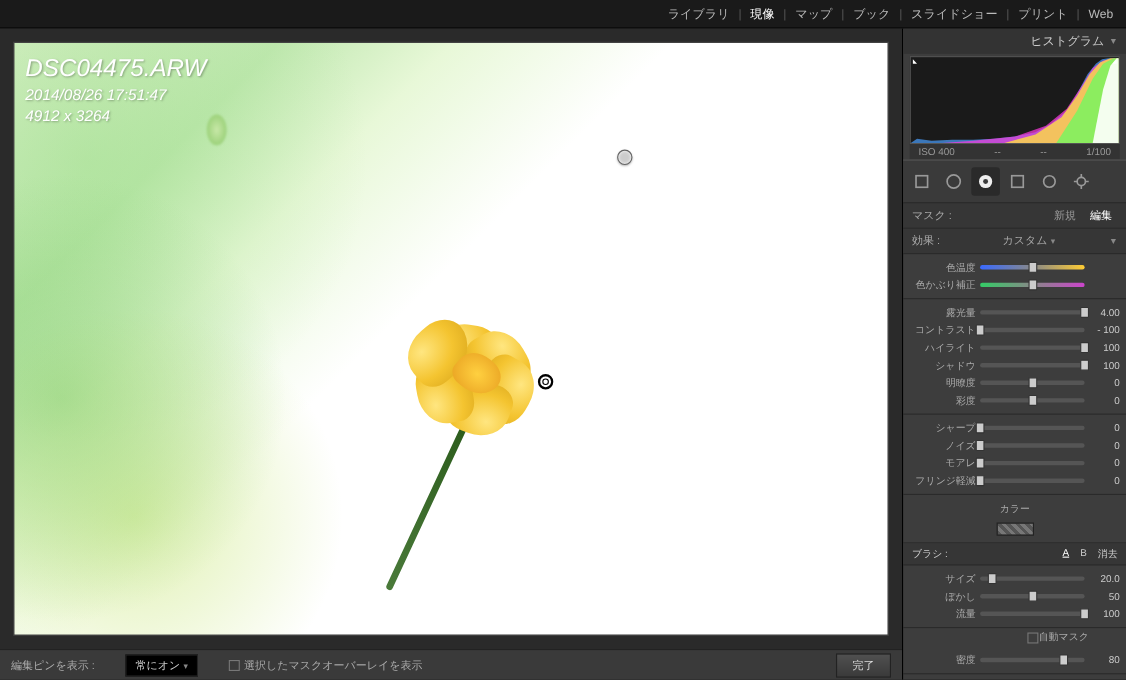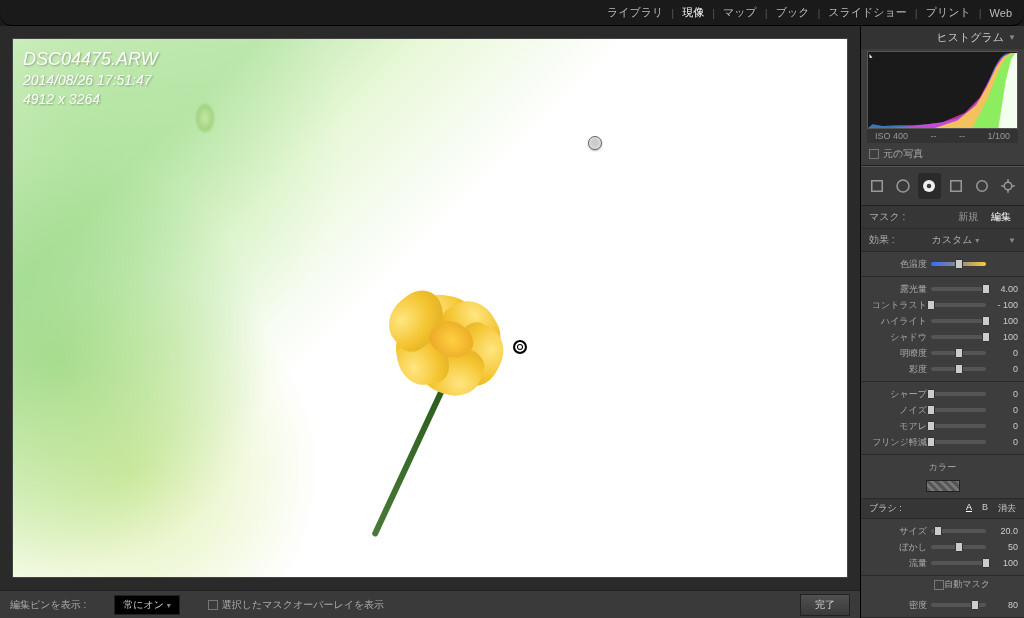--- a/index.html
+++ b/index.html
@@ -1,18 +1,18 @@
 <!DOCTYPE html>
 <html><head>
 <meta charset="utf-8">
 <style>
 * { margin: 0; padding: 0; box-sizing: border-box; font-family: "Hiragino Kaku Gothic Pro", "Meiryo", sans-serif; }
 body { background: #1a1a1a; color: #aaa; width: 1024px; height: 618px; overflow: hidden; font-size: 11px; }
 
-.top-nav { height: 26px; background: #1a1a1a; display: flex; justify-content: flex-end; align-items: center; padding-right: 4px; border-bottom: 1px solid #000; border-radius: 12px; }
+.top-nav { height: 26px; background: #1a1a1a; display: flex; justify-content: flex-end; align-items: center; padding-right: 4px; border-bottom: 1px solid #000; }
 .top-nav .nav-item { color: #bbb; padding: 0 8px; cursor: pointer; font-size: 11px; }
 .top-nav .divider { color: #555; }
 .top-nav .nav-item.active { color: #fff; font-weight: 500; }
 
 .main { display: flex; height: 592px; }
 
 .viewer { flex: 1; display: flex; flex-direction: column; background: #2a2a2a; }
 .image-area { flex: 1; background: #2a2a2a; padding: 12px; position: relative; }
 .image-frame { width: 100%; height: 100%; background: linear-gradient(135deg,#d8f0c8 0%,#c0e8b0 18%,#e8f8d8 30%,#ffffff 45%,#ffffff 100%); position: relative; border: 1px solid #444; overflow: hidden; }
 .bokeh-green { position:absolute; left:0; top:0; bottom:0; width:55%; background: radial-gradient(circle at 10% 60%, rgba(120,200,100,0.5), transparent 40%), radial-gradient(circle at 25% 80%, rgba(200,230,120,0.6), transparent 35%), radial-gradient(circle at 15% 20%, rgba(150,220,130,0.4), transparent 45%); }
@@ -23,36 +23,36 @@
 .p3{ transform: rotate(120deg); left:75px; top:65px; }
 .p4{ transform: rotate(200deg); left:50px; top:80px; }
 .p5{ transform: rotate(260deg); left:20px; top:65px; }
 .p6{ transform: rotate(320deg); left:15px; top:30px; }
 .p7{ transform: rotate(40deg) scale(0.7); left:50px; top:50px; background: radial-gradient(#ffd040,#e8a020); }
 .stem { position:absolute; left:52%; top:62%; width:6px; height:180px; background: linear-gradient(#2a5a1a,#4a7a3a); transform: rotate(25deg); transform-origin: top; border-radius:3px; }
 .bud { position:absolute; left:22%; top:12%; width:18px; height:28px; background: radial-gradient(#c8e8a8,#8ac868); border-radius:50%; filter: blur(1px); }
 
 .info-overlay { position: absolute; top: 8px; left: 10px; color: #fff; text-shadow: 1px 1px 2px rgba(0,0,0,0.3); font-style: italic; font-family: Georgia, serif; }
 .info-overlay div { line-height: 1.35; }
-.info-filename { font-size: 18px; }
+.info-filename { font-size: 22px; }
 .info-date { font-size: 14px; }
 .info-dim { font-size: 14px; }
 
 .pin { position:absolute; width:14px; height:14px; border-radius:50%; background:#ccc; border:1px solid #666; box-shadow: inset 0 0 3px #fff, 0 1px 2px rgba(0,0,0,0.3); }
 .pin.active { background:#fff; border:2px solid #000; box-shadow: inset 0 0 0 2px #fff, inset 0 0 0 3px #000; }
 .pin1 { left:69%; top:18%; }
 .pin2 { left:60%; top:56%; }
 
 .bottom-bar { height: 28px; background: #3a3a3a; border-top:1px solid #222; display:flex; align-items:center; padding: 0 10px; gap:28px; font-size:10px; }
 .bottom-bar .select { background:#000000; padding:2px 8px; border:1px solid #222; color:#ccc; }
 .bottom-bar .spacer { flex:1; }
 .btn { background: linear-gradient(#505050,#3a3a3a); border:1px solid #222; color:#ddd; padding:3px 14px; font-size:10px; cursor:pointer; }
 
 
-.right-panel { width: 164px; background: #3d3d3d; border-left:1px solid #000; display:flex; flex-direction:column; overflow-y:auto; }
+.right-panel { width: 204px; background: #3d3d3d; border-left:1px solid #000; display:flex; flex-direction:column; overflow-y:auto; }
 .right-panel::-webkit-scrollbar{width:0;}
 
 .panel-header { display:flex; justify-content:flex-end; align-items:center; padding:4px 8px; background:#333; color:#ccc; gap:4px; font-size:11px; }
 
 .histogram { height: 80px; background: #1a1a1a; margin: 2px 6px 0 6px; position:relative; border:1px solid #555; }
 .histo-svg { width:100%; height:100%; }
 .histo-info { display:flex; justify-content:space-between; padding: 2px 8px; font-size:9px; color:#999; background:#333; margin:0 6px; }
 .original-row { padding:4px 8px; font-size:10px; color:#aaa; display:flex; align-items:center; gap:4px; border-bottom:1px solid #222; }
 .checkbox { width:10px; height:10px; border:1px solid #777; display:inline-block; }
 
@@ -157,24 +157,20 @@
         <polygon points="2,2 6,6 2,6" fill="#fff"></polygon>
           <polygon points="198,2 194,6 198,6" fill="#fff"></polygon>
       </svg>
     </div>
     <div class="histo-info">
       <span>ISO 400</span>
       <span>--</span>
       <span>--</span>
       <span>1/100</span>
     </div>
-    <div class="original-row">
-      <span class="checkbox"></span>
-      <span>元の写真</span>
-    </div>
 
     <div class="tool-strip">
       <div class="tool">
           <svg viewBox="0 0 24 24" fill="none" stroke="currentColor" stroke-width="2">
             <rect x="5" y="5" width="14" height="14"></rect>
           </svg>
         </div>
       <div class="tool">
           <svg viewBox="0 0 24 24" fill="none" stroke="currentColor" stroke-width="2">
             <circle cx="12" cy="12" r="8"></circle>
@@ -218,20 +214,27 @@
     <div class="section-row">
       <span>効果 :</span>
       <span class="dropdown-val" style="text-align:left;padding-left:8px;"><span>カスタム</span> <span class="tri">▾</span></span>
       <span class="tri">▼</span>
     </div>
 
     <div class="slider-group" id="sliders-color">
         <div class="slider-row">
           <span class="label">色温度</span>
           <span class="track temp">
+            <span class="handle" style="left: 50%;"></span>
+          </span>
+          <span class="value"></span>
+        </div>
+        <div class="slider-row">
+          <span class="label">色かぶり補正</span>
+          <span class="track tint">
             <span class="handle" style="left: 50%;"></span>
           </span>
           <span class="value"></span>
         </div>
       </div>
     <div class="slider-group" id="sliders-tone">
         <div class="slider-row">
           <span class="label">露光量</span>
           <span class="track">
             <span class="handle" style="left: 100%;"></span>

